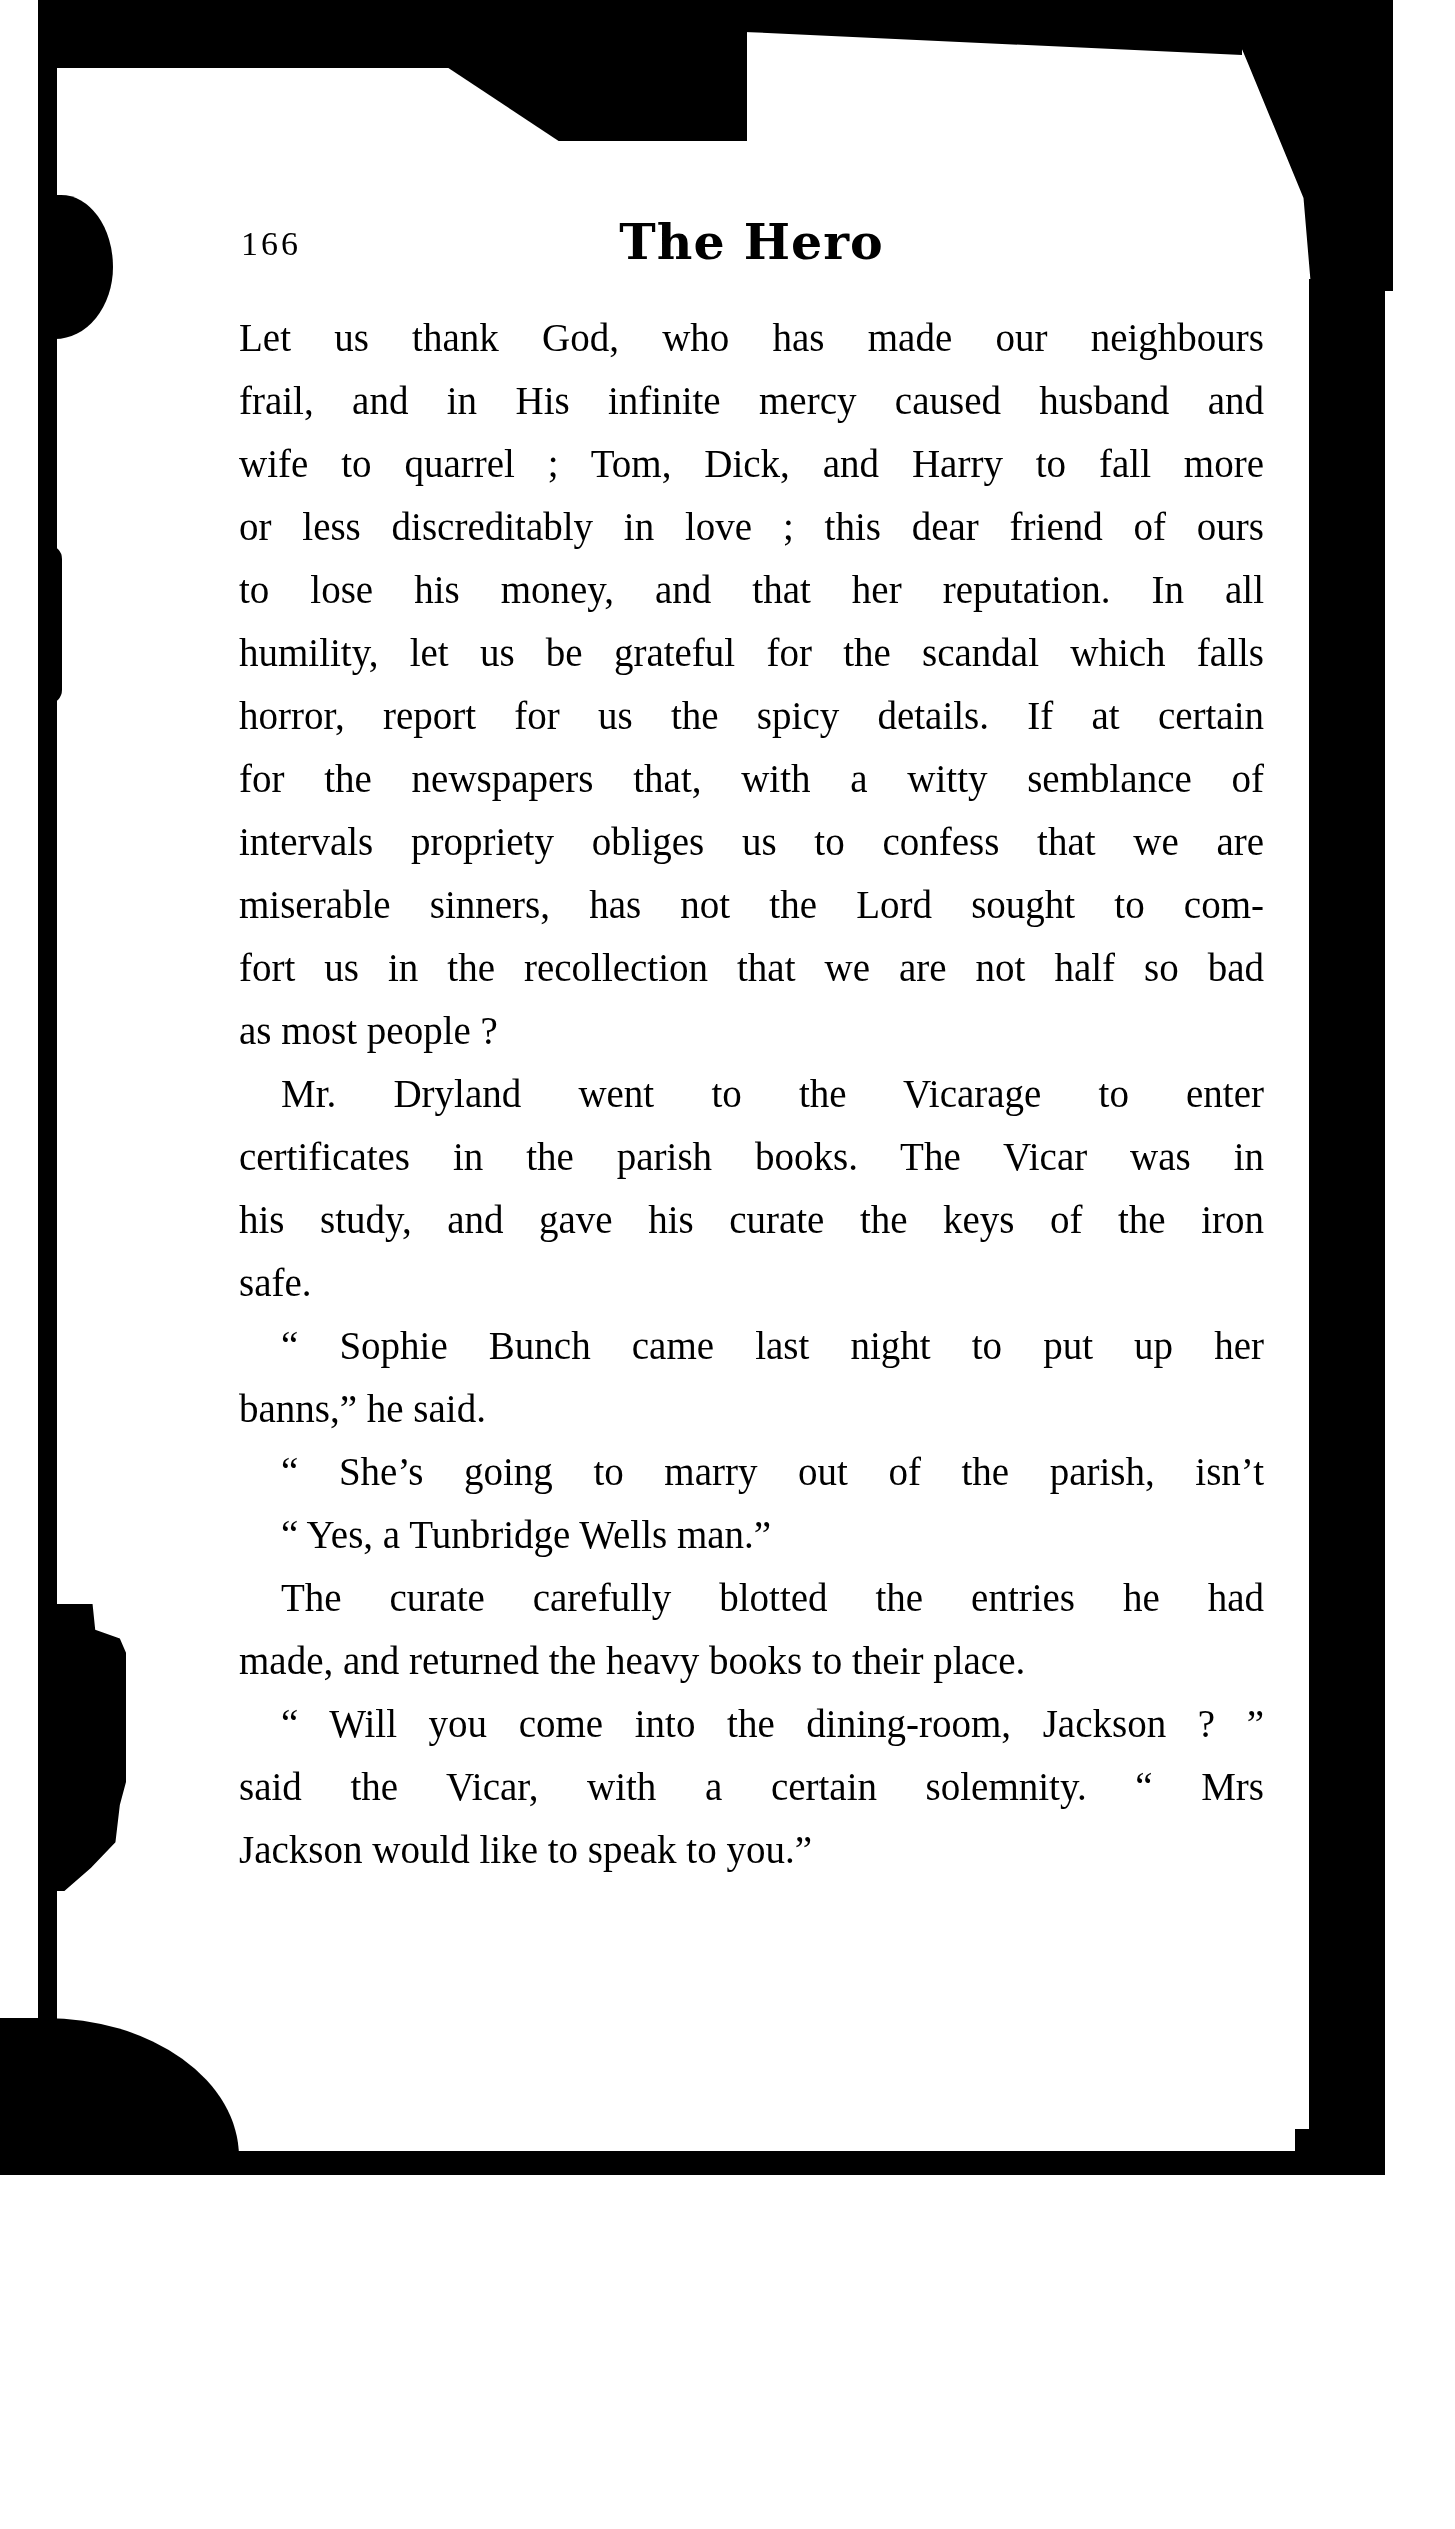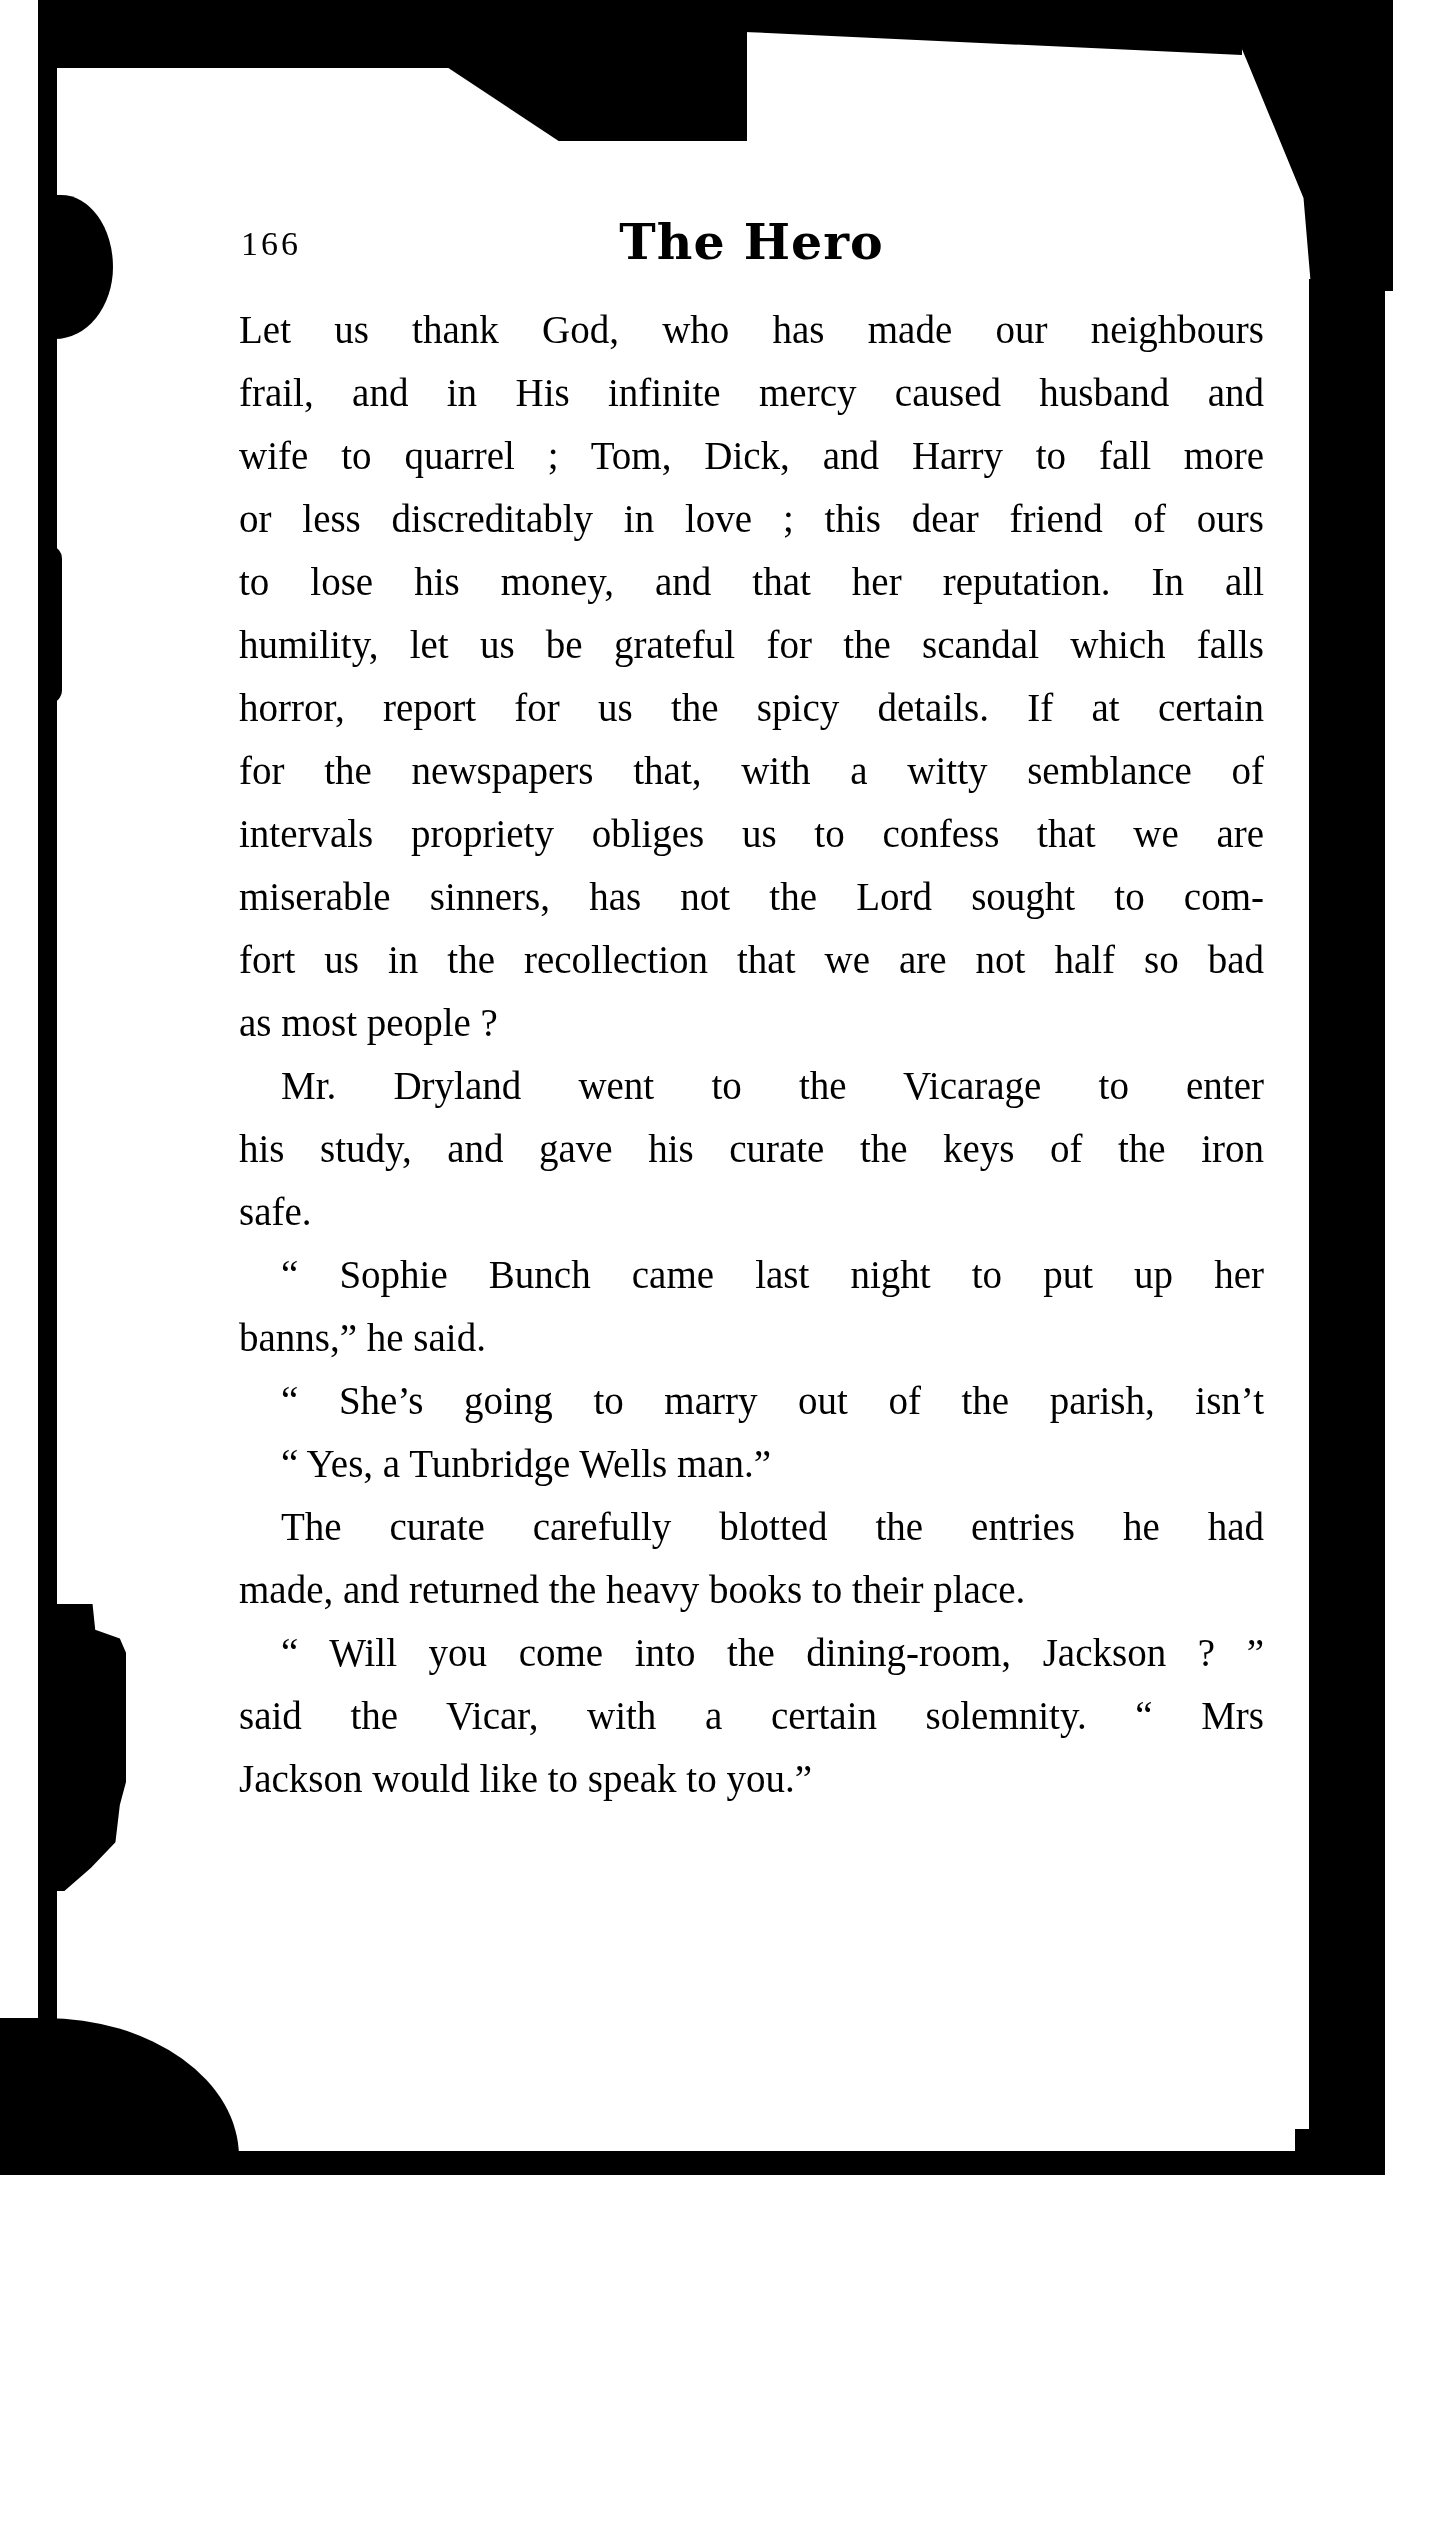--- a/index.html
+++ b/index.html
@@ -51,21 +51,21 @@
     left: 239px; top: 213px;
     width: 1025px;
     text-align: center;
     font-family: "DejaVu Serif", serif;
     font-size: 49px;
     font-weight: 700;
     letter-spacing: 1px;
   }
   .body-text {
     position: absolute;
-    left: 239px; top: 298px;
+    left: 239px; top: 306px;
     width: 1025px;
     font-size: 39px;
     line-height: 63px;
   }
   .body-text .line {
     text-align: justify;
     text-align-last: justify;
     text-justify: inter-word;
     white-space: normal;
   }
@@ -102,20 +102,21 @@
       <div class="line">or less discreditably in love ; this dear friend of ours</div>
       <div class="line">to lose his money, and that her reputation. In all</div>
       <div class="line">humility, let us be grateful for the scandal which falls</div>
       <div class="line">horror, report for us the spicy details. If at certain</div>
       <div class="line">for the newspapers that, with a witty semblance of</div>
       <div class="line">intervals propriety obliges us to confess that we are</div>
       <div class="line">miserable sinners, has not the Lord sought to com-</div>
       <div class="line">fort us in the recollection that we are not half so bad</div>
       <div class="line para-end">as most people ?</div>
       <div class="line indent">Mr. Dryland went to the Vicarage to enter</div>
+      <div class="line">certificates in the parish books. The Vicar was in</div>
       <div class="line">his study, and gave his curate the keys of the iron</div>
       <div class="line para-end">safe.</div>
       <div class="line indent">“ Sophie Bunch came last night to put up her</div>
       <div class="line para-end">banns,” he said.</div>
       <div class="line indent">“ She’s going to marry out of the parish, isn’t</div>
       <div class="line para-end indent">“ Yes, a Tunbridge Wells man.”</div>
       <div class="line indent">The curate carefully blotted the entries he had</div>
       <div class="line para-end">made, and returned the heavy books to their place.</div>
       <div class="line indent">“ Will you come into the dining-room, Jackson ? ”</div>
       <div class="line">said the Vicar, with a certain solemnity. “ Mrs</div>

